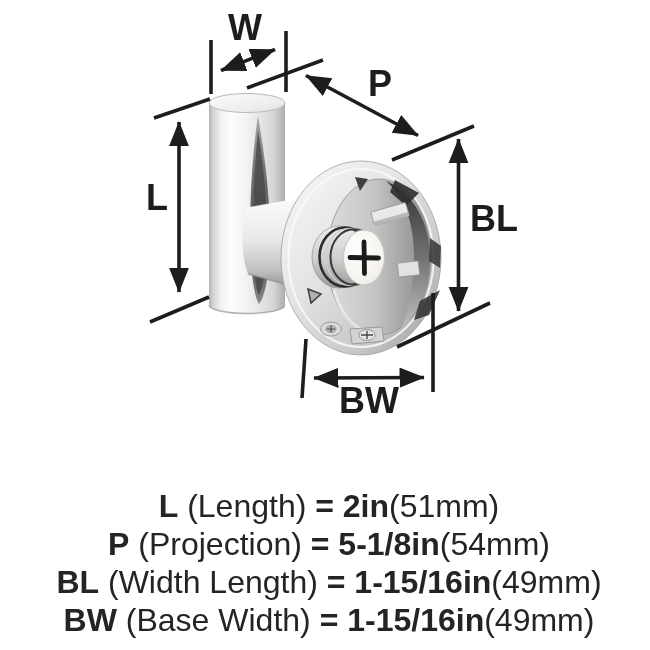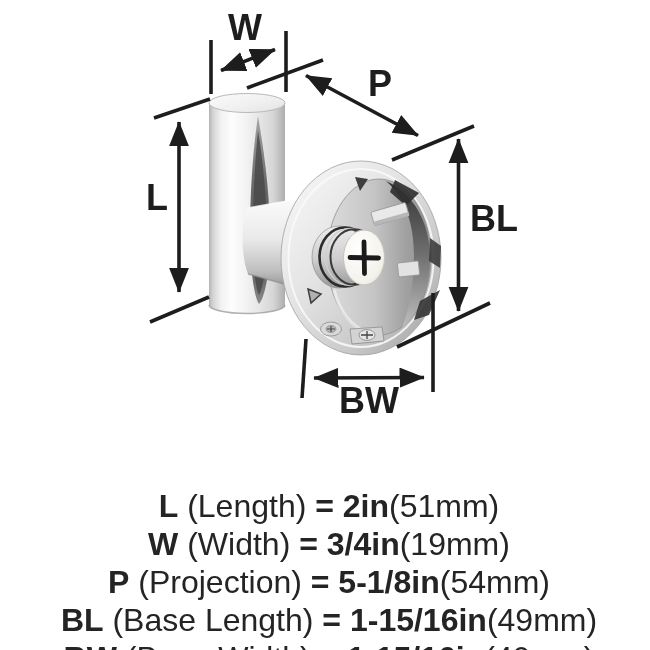--- a/index.html
+++ b/index.html
@@ -178,17 +178,16 @@
   <text class="dim-label" x="245" y="40" text-anchor="middle">W</text>
   <text class="dim-label" x="380" y="96" text-anchor="middle">P</text>
   <text class="dim-label" x="157" y="210" text-anchor="middle">L</text>
   <text class="dim-label" x="494" y="231" text-anchor="middle">BL</text>
   <text class="dim-label" x="369" y="413" text-anchor="middle">BW</text>
 </svg>
 </div>
 
 <div id="spec-block">
   <div class="spec-line"><span class="b">L</span> <span class="r">(Length)</span> <span class="b">=</span> <span class="b">2in</span><span class="r">(51mm)</span></div>
-  <div class="spec-line"><span class="b">W</span> <span class="r">(Width)</span> <span class="b">=</span> <span class="b">3/4in</span><span class="r">(19mm)</span></div>
   <div class="spec-line"><span class="b">P</span> <span class="r">(Projection)</span> <span class="b">=</span> <span class="b">5-1/8in</span><span class="r">(54mm)</span></div>
-  <div class="spec-line"><span class="b">BL</span> <span class="r">(Base Length)</span> <span class="b">=</span> <span class="b">1-15/16in</span><span class="r">(49mm)</span></div>
+  <div class="spec-line"><span class="b">BL</span> <span class="r">(Width Length)</span> <span class="b">=</span> <span class="b">1-15/16in</span><span class="r">(49mm)</span></div>
   <div class="spec-line"><span class="b">BW</span> <span class="r">(Base Width)</span> <span class="b">=</span> <span class="b">1-15/16in</span><span class="r">(49mm)</span></div>
 </div>
 
 </body></html>

